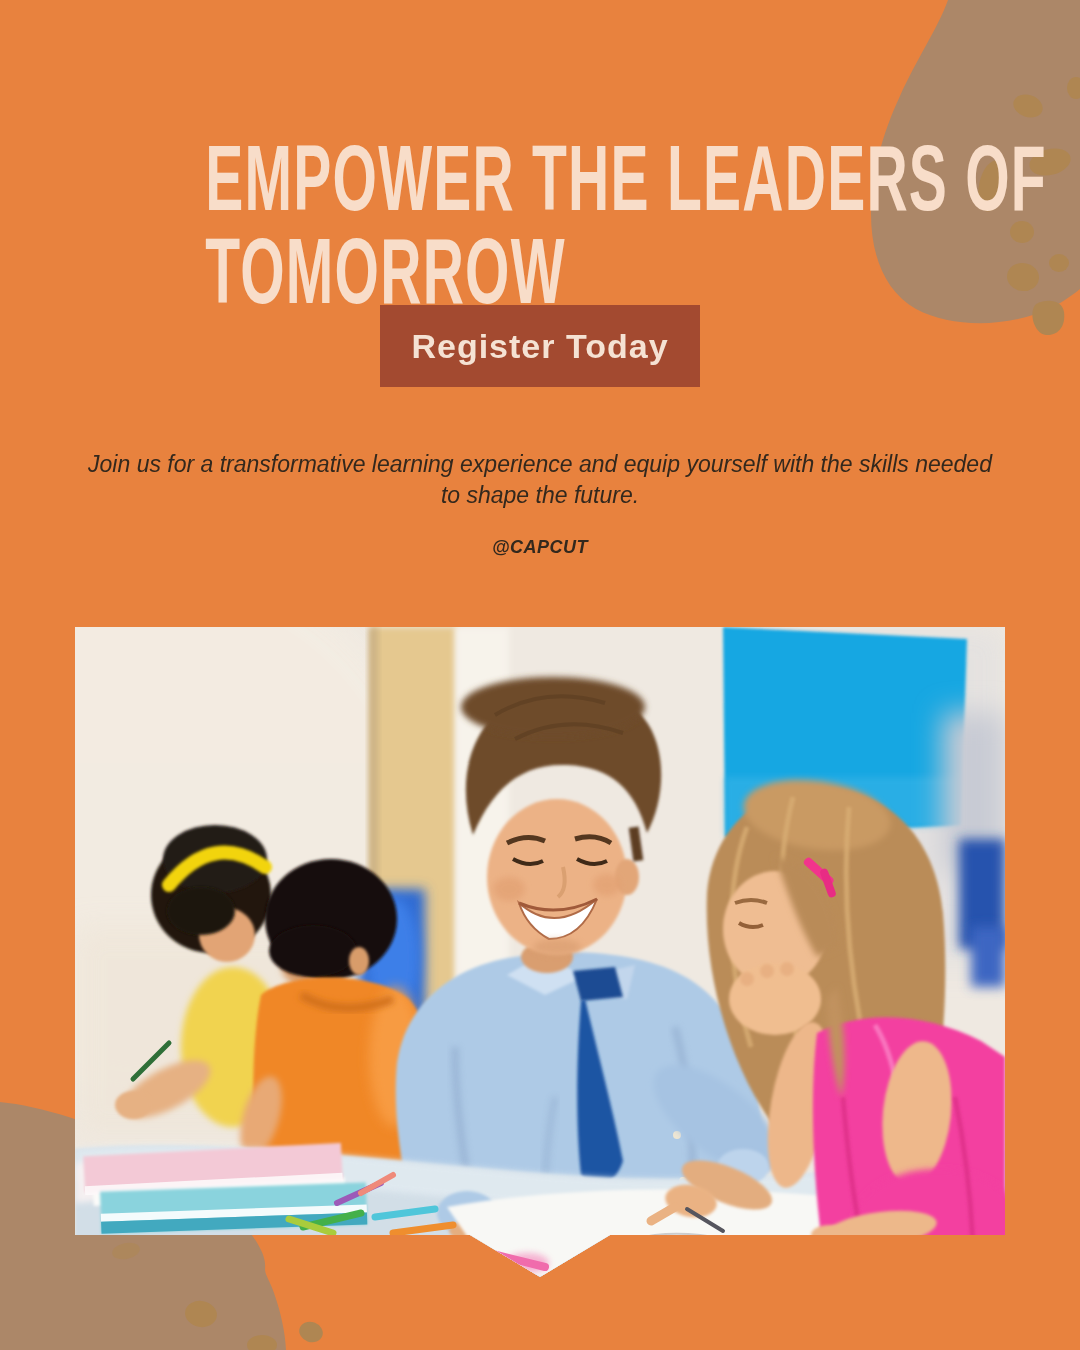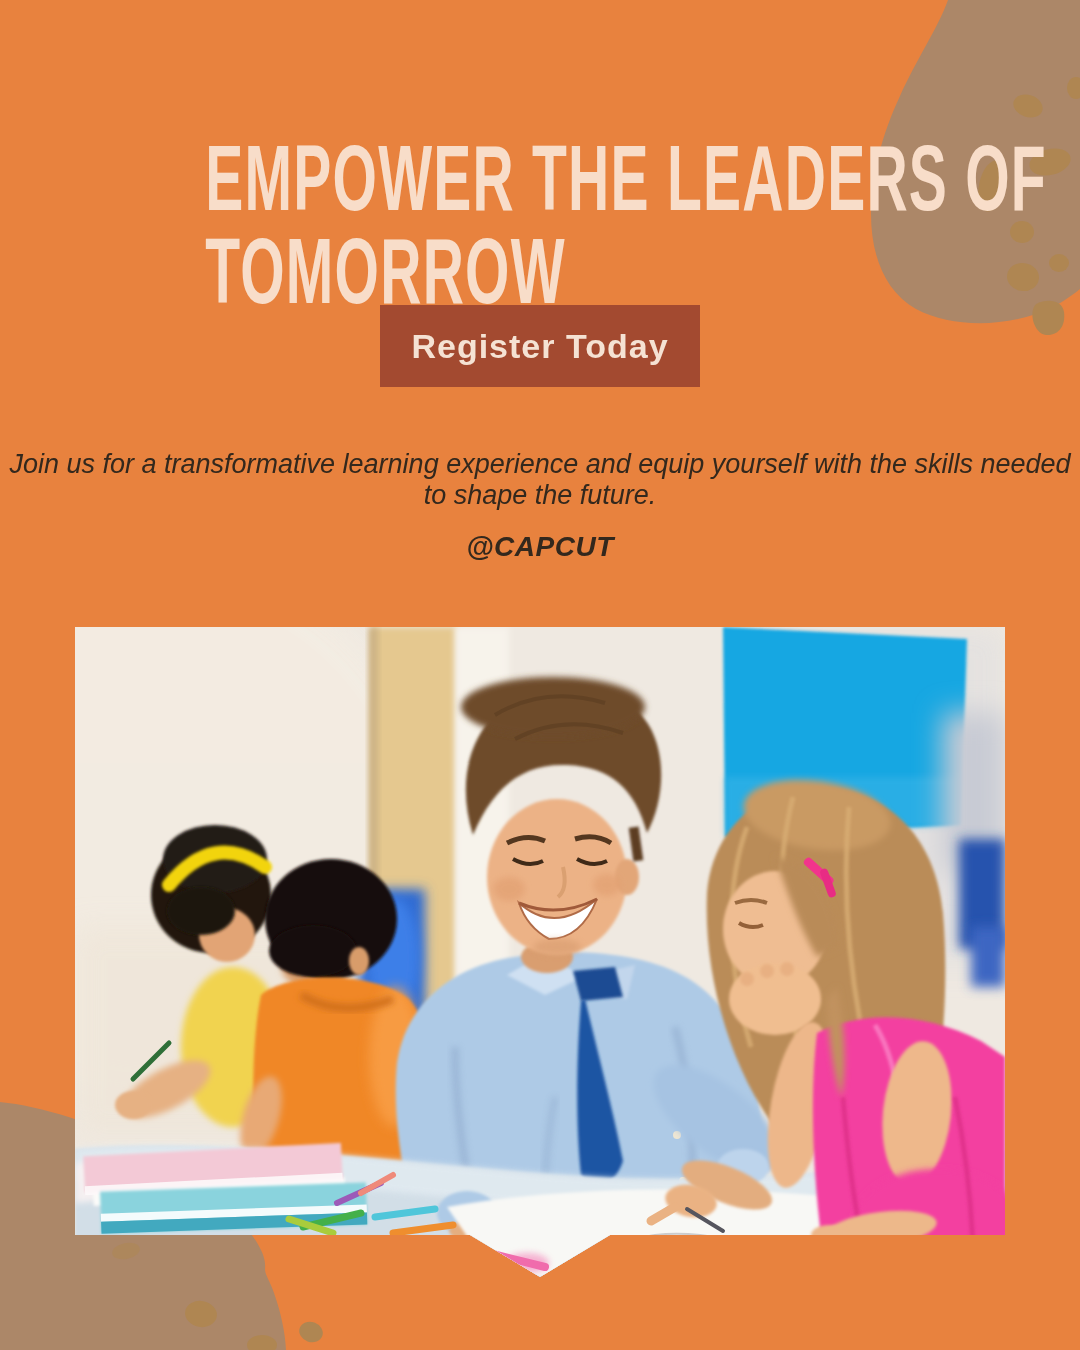--- a/index.html
+++ b/index.html
@@ -34,27 +34,27 @@
   .headline .line{display:block;transform:scaleX(0.62);transform-origin:50% 50%;letter-spacing:2px;white-space:nowrap;}
   .cta-button{
     position:absolute;top:305px;left:50%;transform:translateX(-50%);
     width:320px;height:82px;background:var(--button-bg);
     display:flex;align-items:center;justify-content:center;
     color:var(--button-text);font-size:34px;letter-spacing:1px;
     border:none;cursor:pointer;font-family:"Liberation Sans", sans-serif;font-weight:bold;
   }
   .description{
     position:absolute;top:449px;left:0;width:1080px;text-align:center;
-    color:var(--body-text);font-style:italic;font-size:27px;line-height:31px;font-weight:500;
+    color:var(--body-text);font-style:italic;font-size:23px;line-height:31px;font-weight:500;
   }
   .contact{
     position:absolute;top:532px;left:0;width:1080px;text-align:center;
     color:var(--body-text);font-style:italic;font-size:27px;line-height:30px;font-weight:500;
   }
-  .contact .handle{font-size:28px;font-weight:700;letter-spacing:0.5px;}
+  .contact .handle{font-size:18px;font-weight:700;letter-spacing:0.5px;}
 </style>
 </head>
 <body>
 
 <div class="poster">
 
   <svg class="bg-decor" viewBox="0 0 1080 1350" preserveAspectRatio="none" aria-hidden="true">
 
     <g>
       <path fill="var(--blob)" d="M948,0 C938,28 916,60 900,96 C882,134 871,176 871,214

